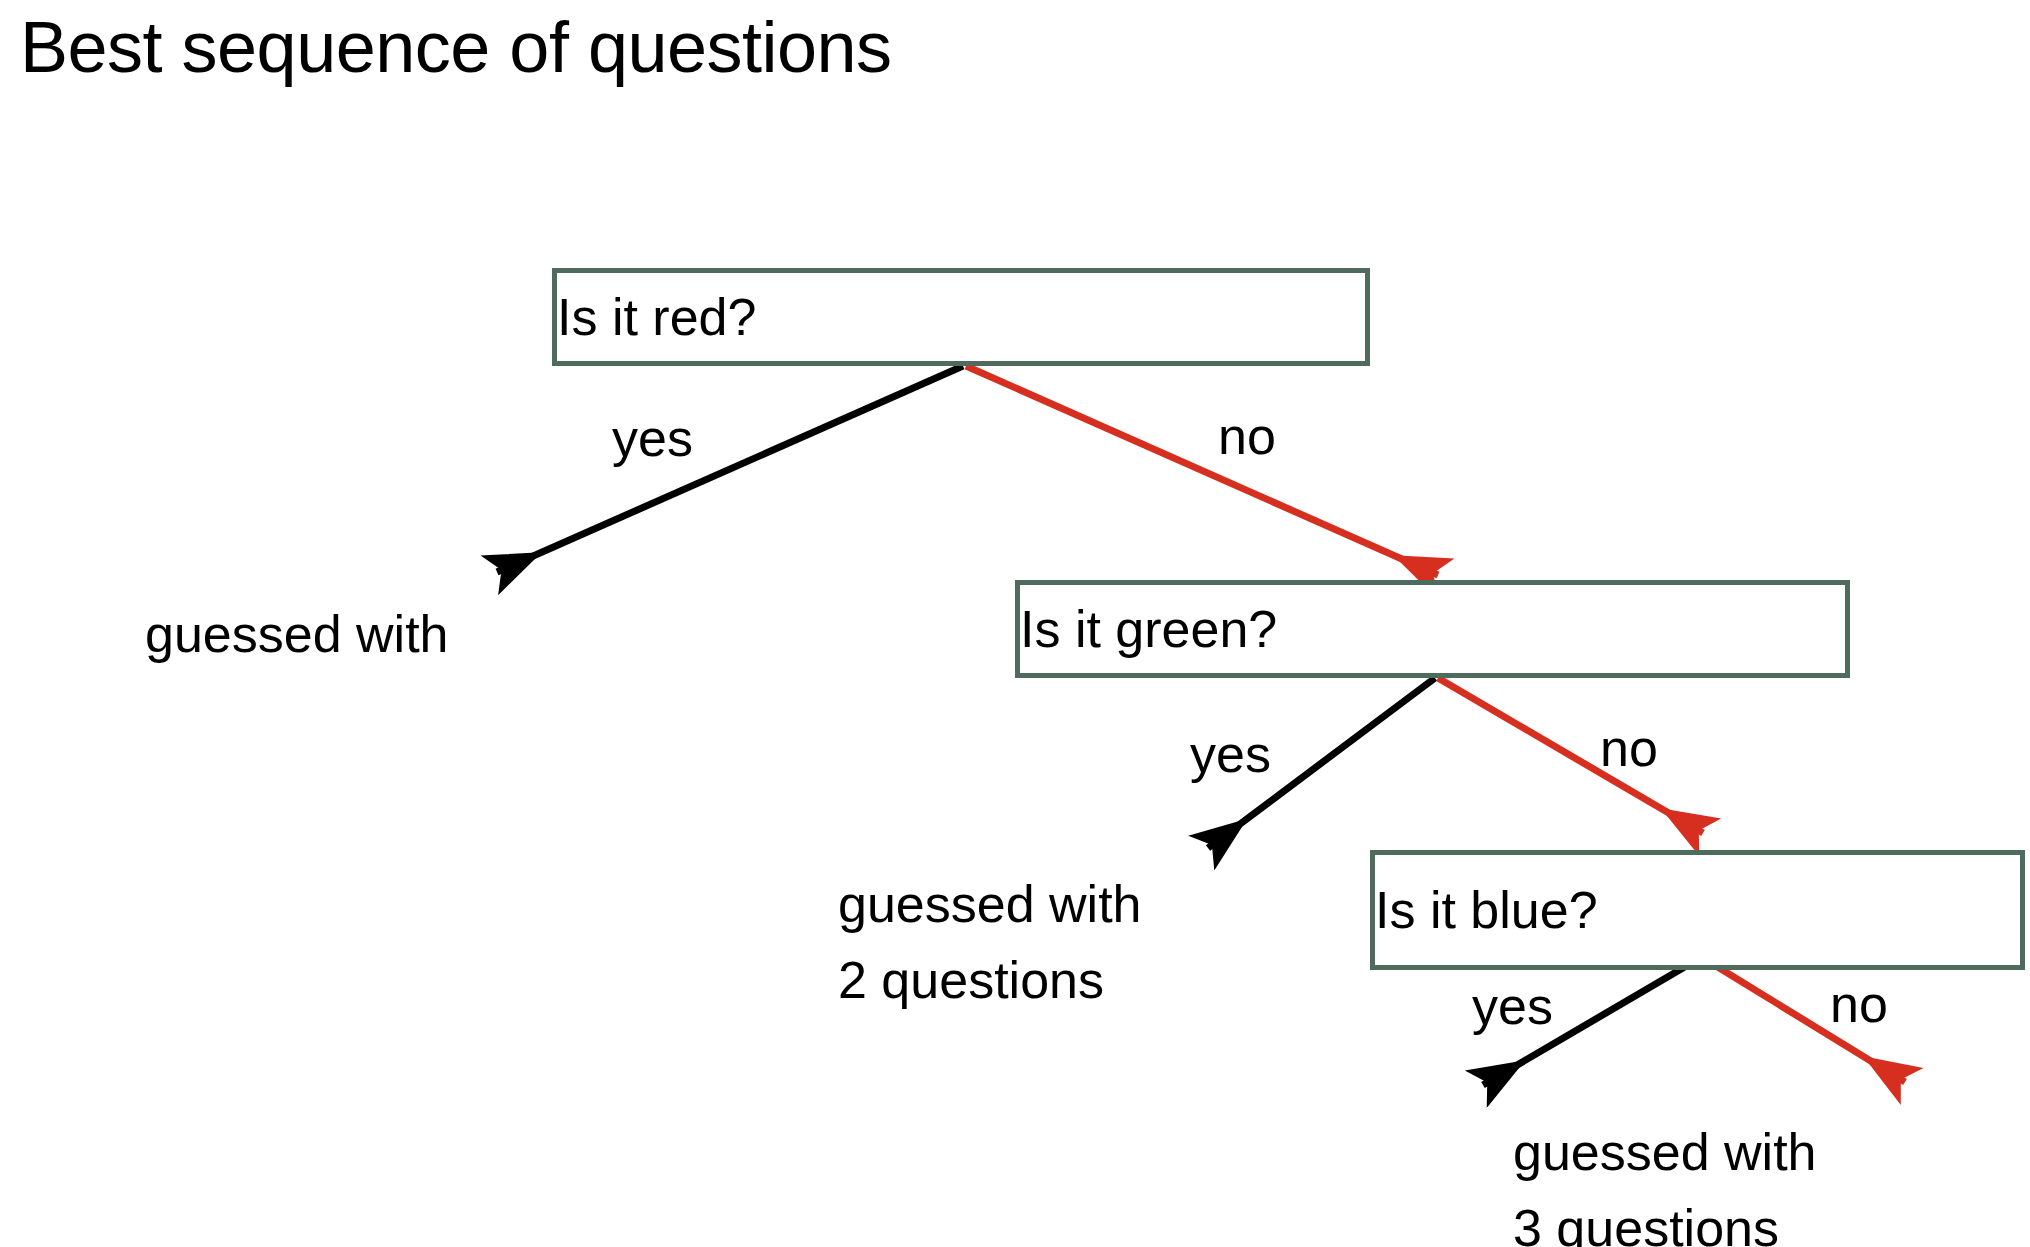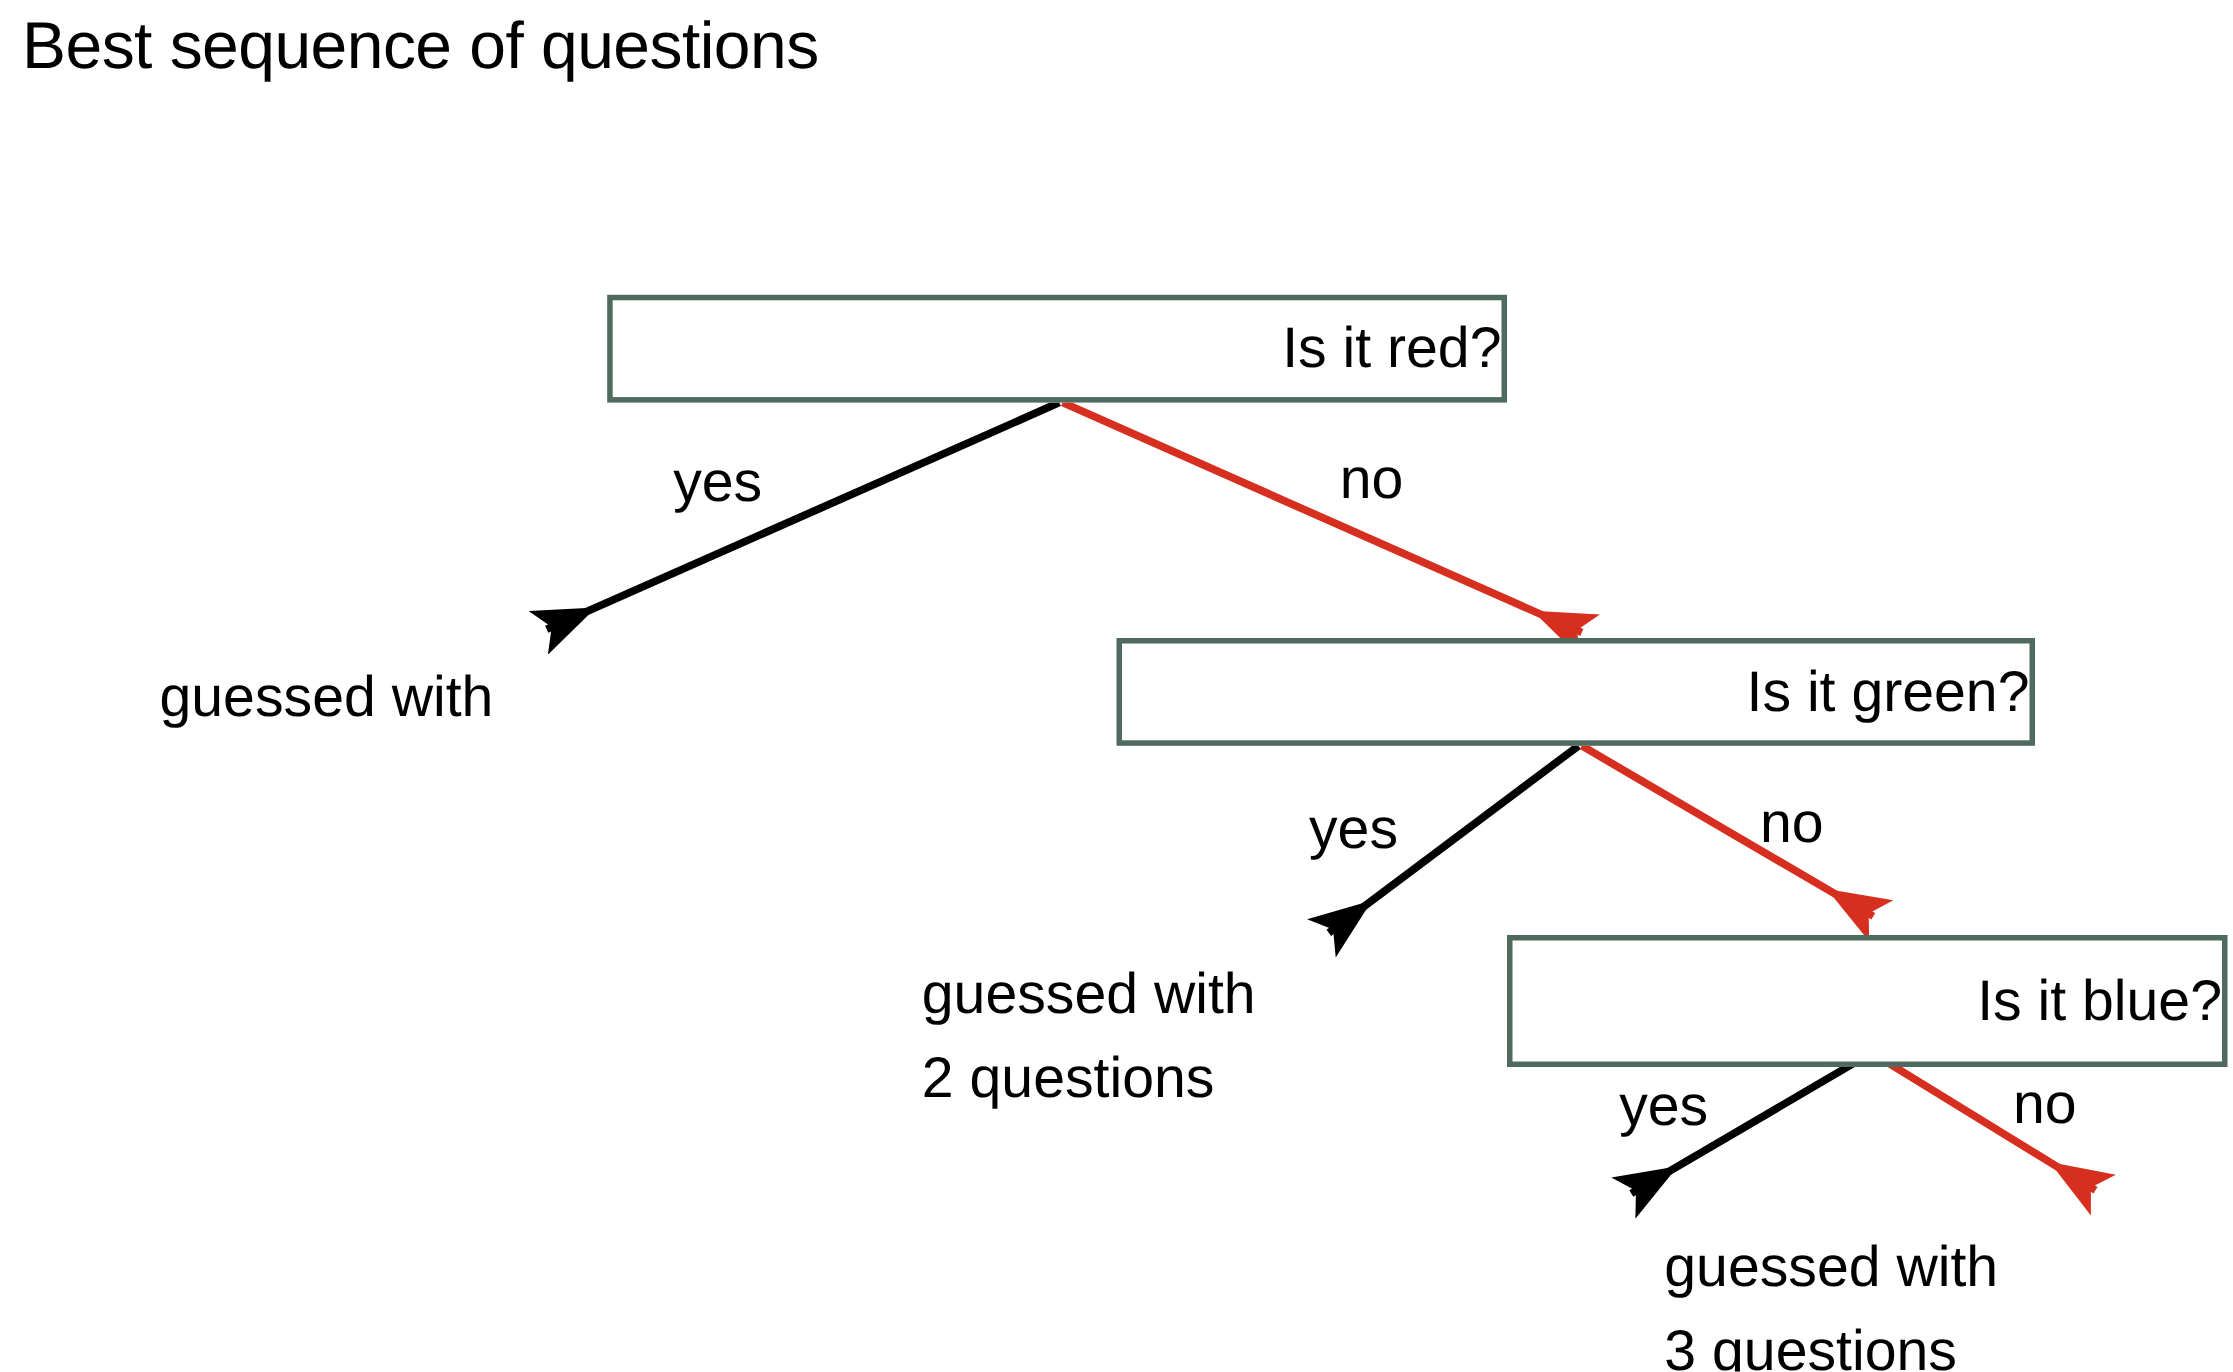--- a/index.html
+++ b/index.html
@@ -15,37 +15,37 @@
     overflow: hidden;
     font-family: "Liberation Sans", sans-serif;
     color: #000000;
   }
 
   
   .page-title {
     position: absolute;
     left: 20px;
     top: 10px;
-    font-size: 60px;
+    font-size: 72px;
     line-height: 1.05;
     font-weight: 400;
     color: #000000;
     white-space: nowrap;
     letter-spacing: -0.5px;
   }
 
   
   .qbox {
     position: absolute;
     box-sizing: border-box;
     background: #ffffff;
     border: 5px solid #4f6b5e;
     display: flex;
     align-items: center;
-    justify-content: flex-end;
+    justify-content: flex-start;
   }
   .qbox-label {
     font-size: 52px;
     line-height: 1;
     font-weight: 400;
     color: #000000;
     white-space: nowrap;
   }
 
   #box-red    { left: 552px;  top: 268px; width: 818px; height: 98px; }

